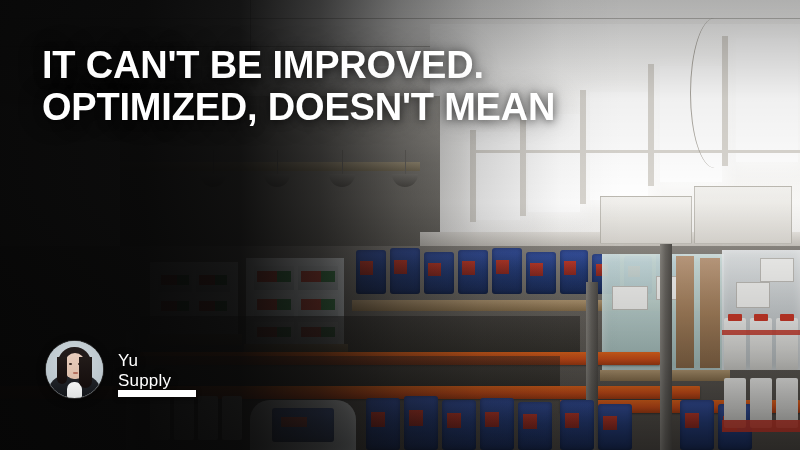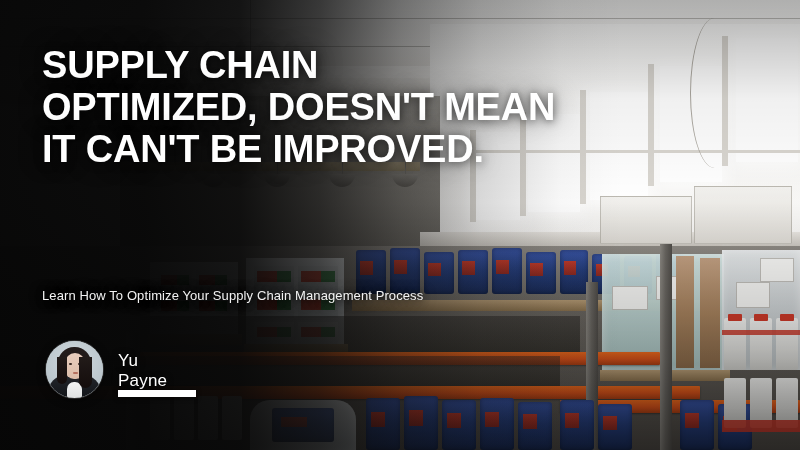--- a/index.html
+++ b/index.html
@@ -366,38 +366,36 @@
     <div class="jug" style="left:198px;top:396px;width:20px;height:44px;opacity:.85;"></div>
     <div class="jug" style="left:222px;top:396px;width:20px;height:44px;opacity:.85;"></div>
 
     <div class="scrim-bottom"></div>
     <div class="scrim-left"></div>
   </div>
 
   <div class="content">
 
     <h1 id="headline">
-      <span class="ln">SUPPLY CHAIN</span>
+      <span class="ln">IT CAN'T BE IMPROVED.</span>
       <span class="ln">OPTIMIZED, DOESN'T MEAN</span>
-      <span class="ln">IT CAN'T BE IMPROVED.</span>
     </h1>
 
-    <p id="subtitle">Learn How To Optimize Your Supply Chain Management Process</p>
 
     <div id="author">
       <div class="avatar">
         <div class="av-bg"></div>
         <div class="av-hair"></div>
         <div class="av-jacket"></div>
         <div class="av-collar"></div>
         <div class="av-face"></div>
         <div class="av-eye" style="left:23px;"></div>
         <div class="av-eye" style="left:32px;"></div>
         <div class="av-mouth"></div>
         <div class="av-hair-l"></div>
         <div class="av-hair-r"></div>
       </div>
-      <div id="author-name">Yu Payne</div>
+      <div id="author-name">Yu Supply</div>
       <div id="author-rule"></div>
     </div>
 
   </div>
 </div>
 
 </body></html>

